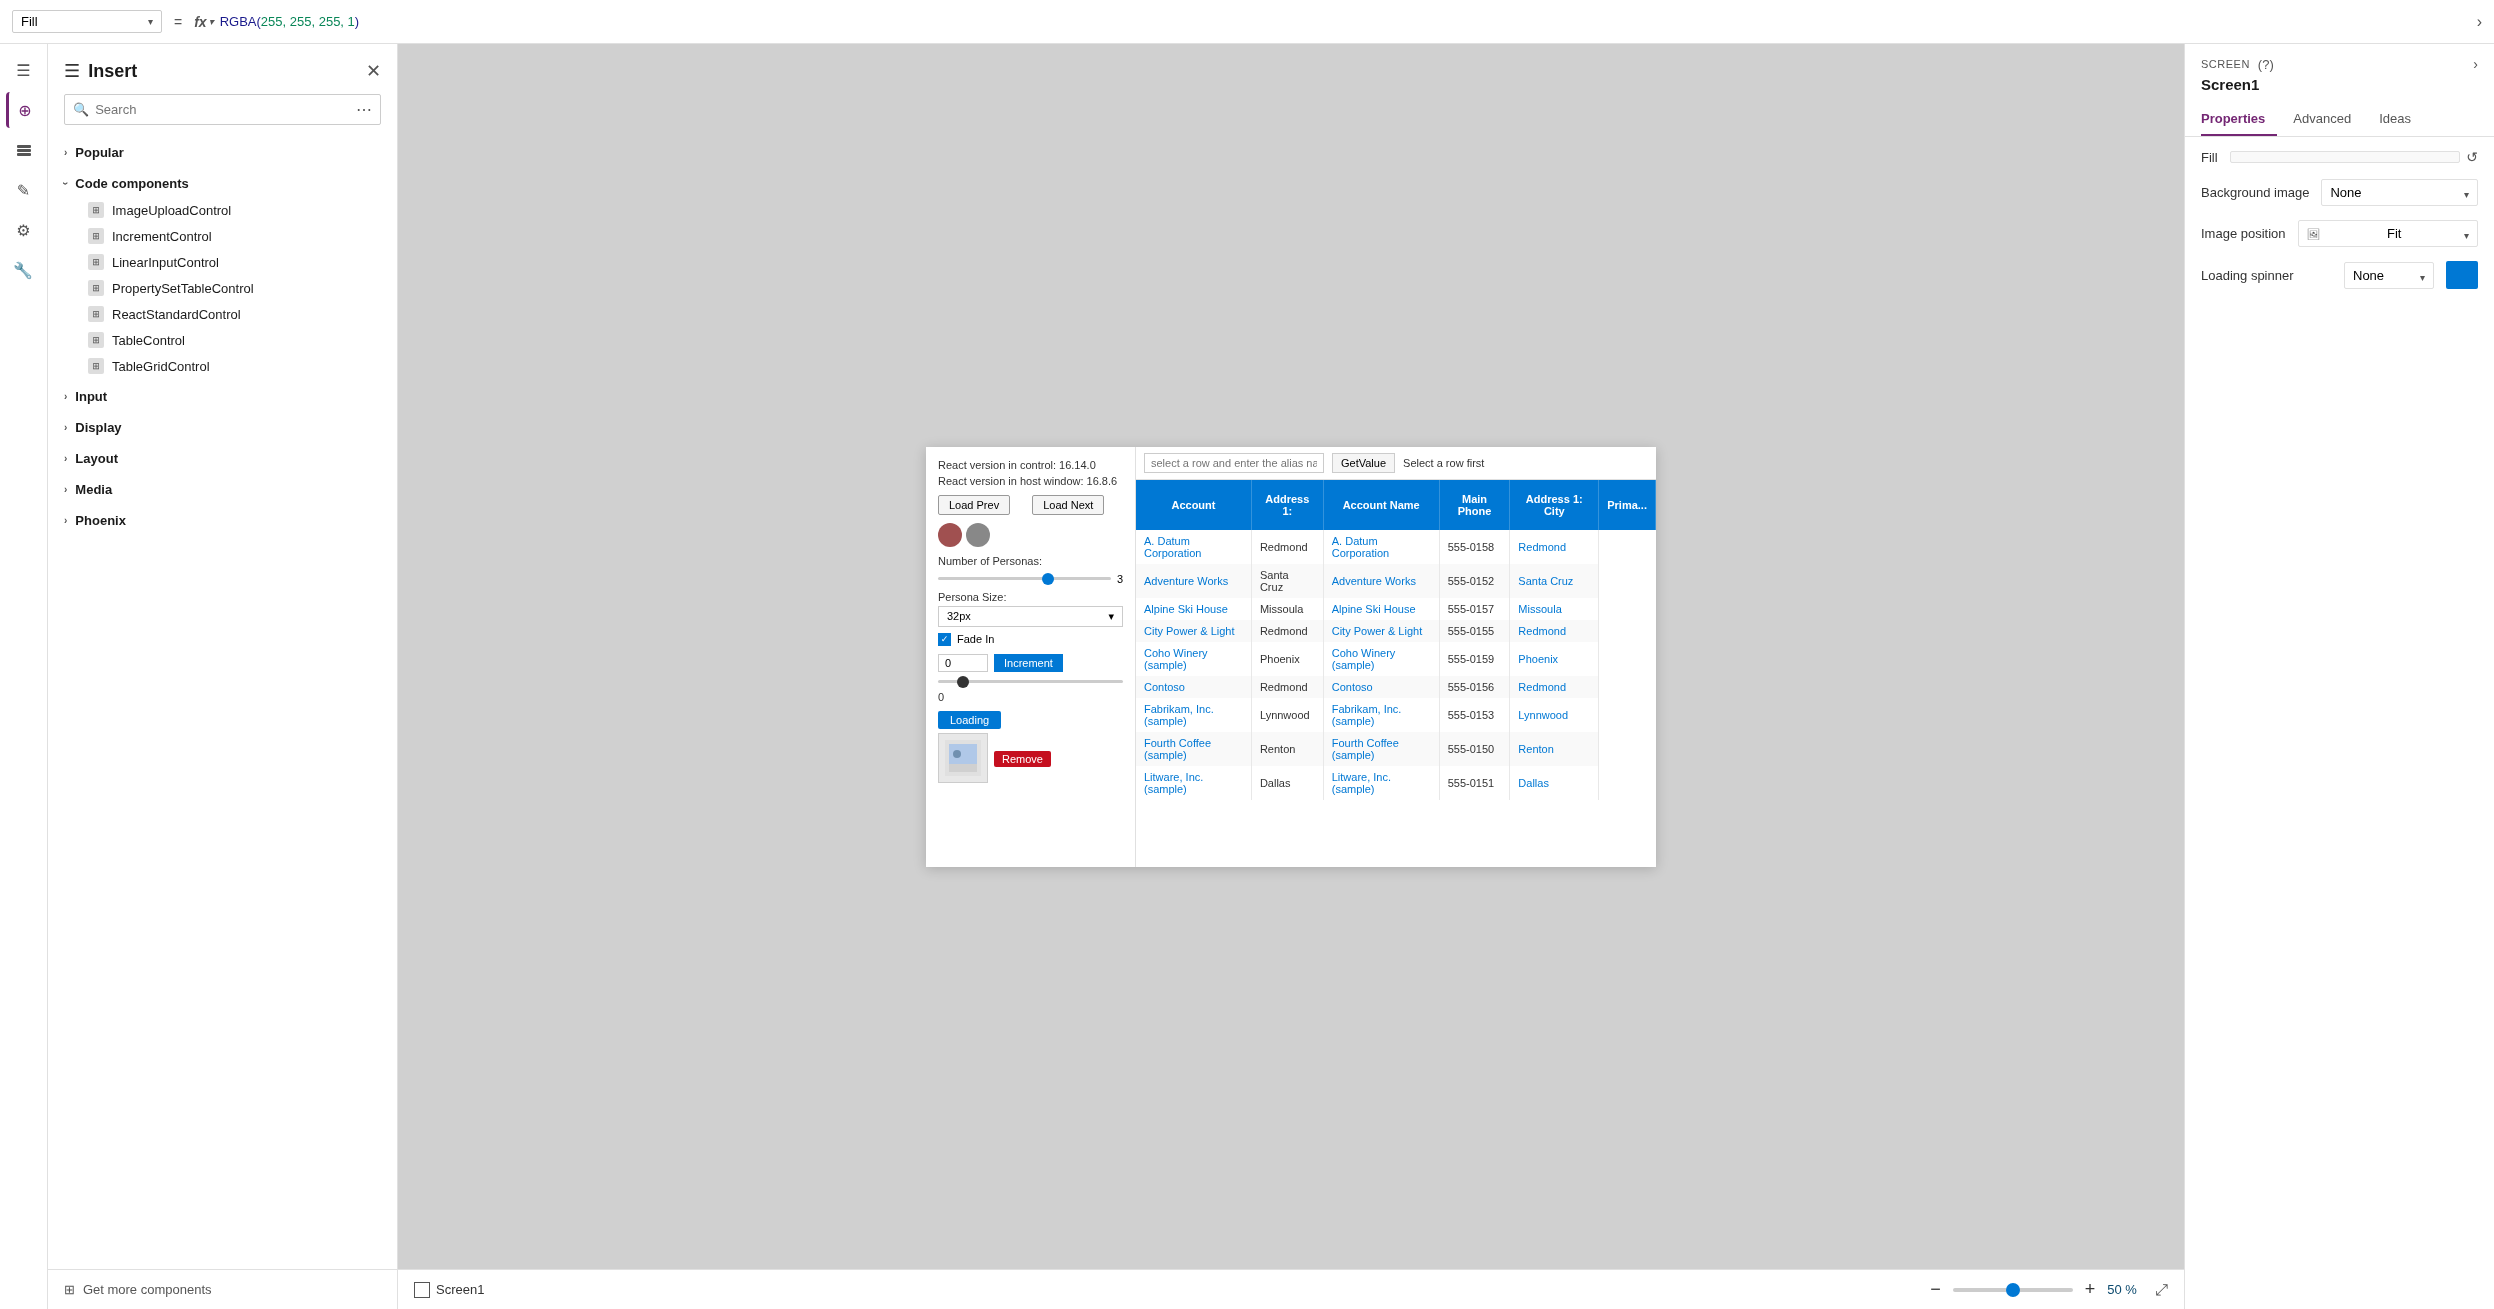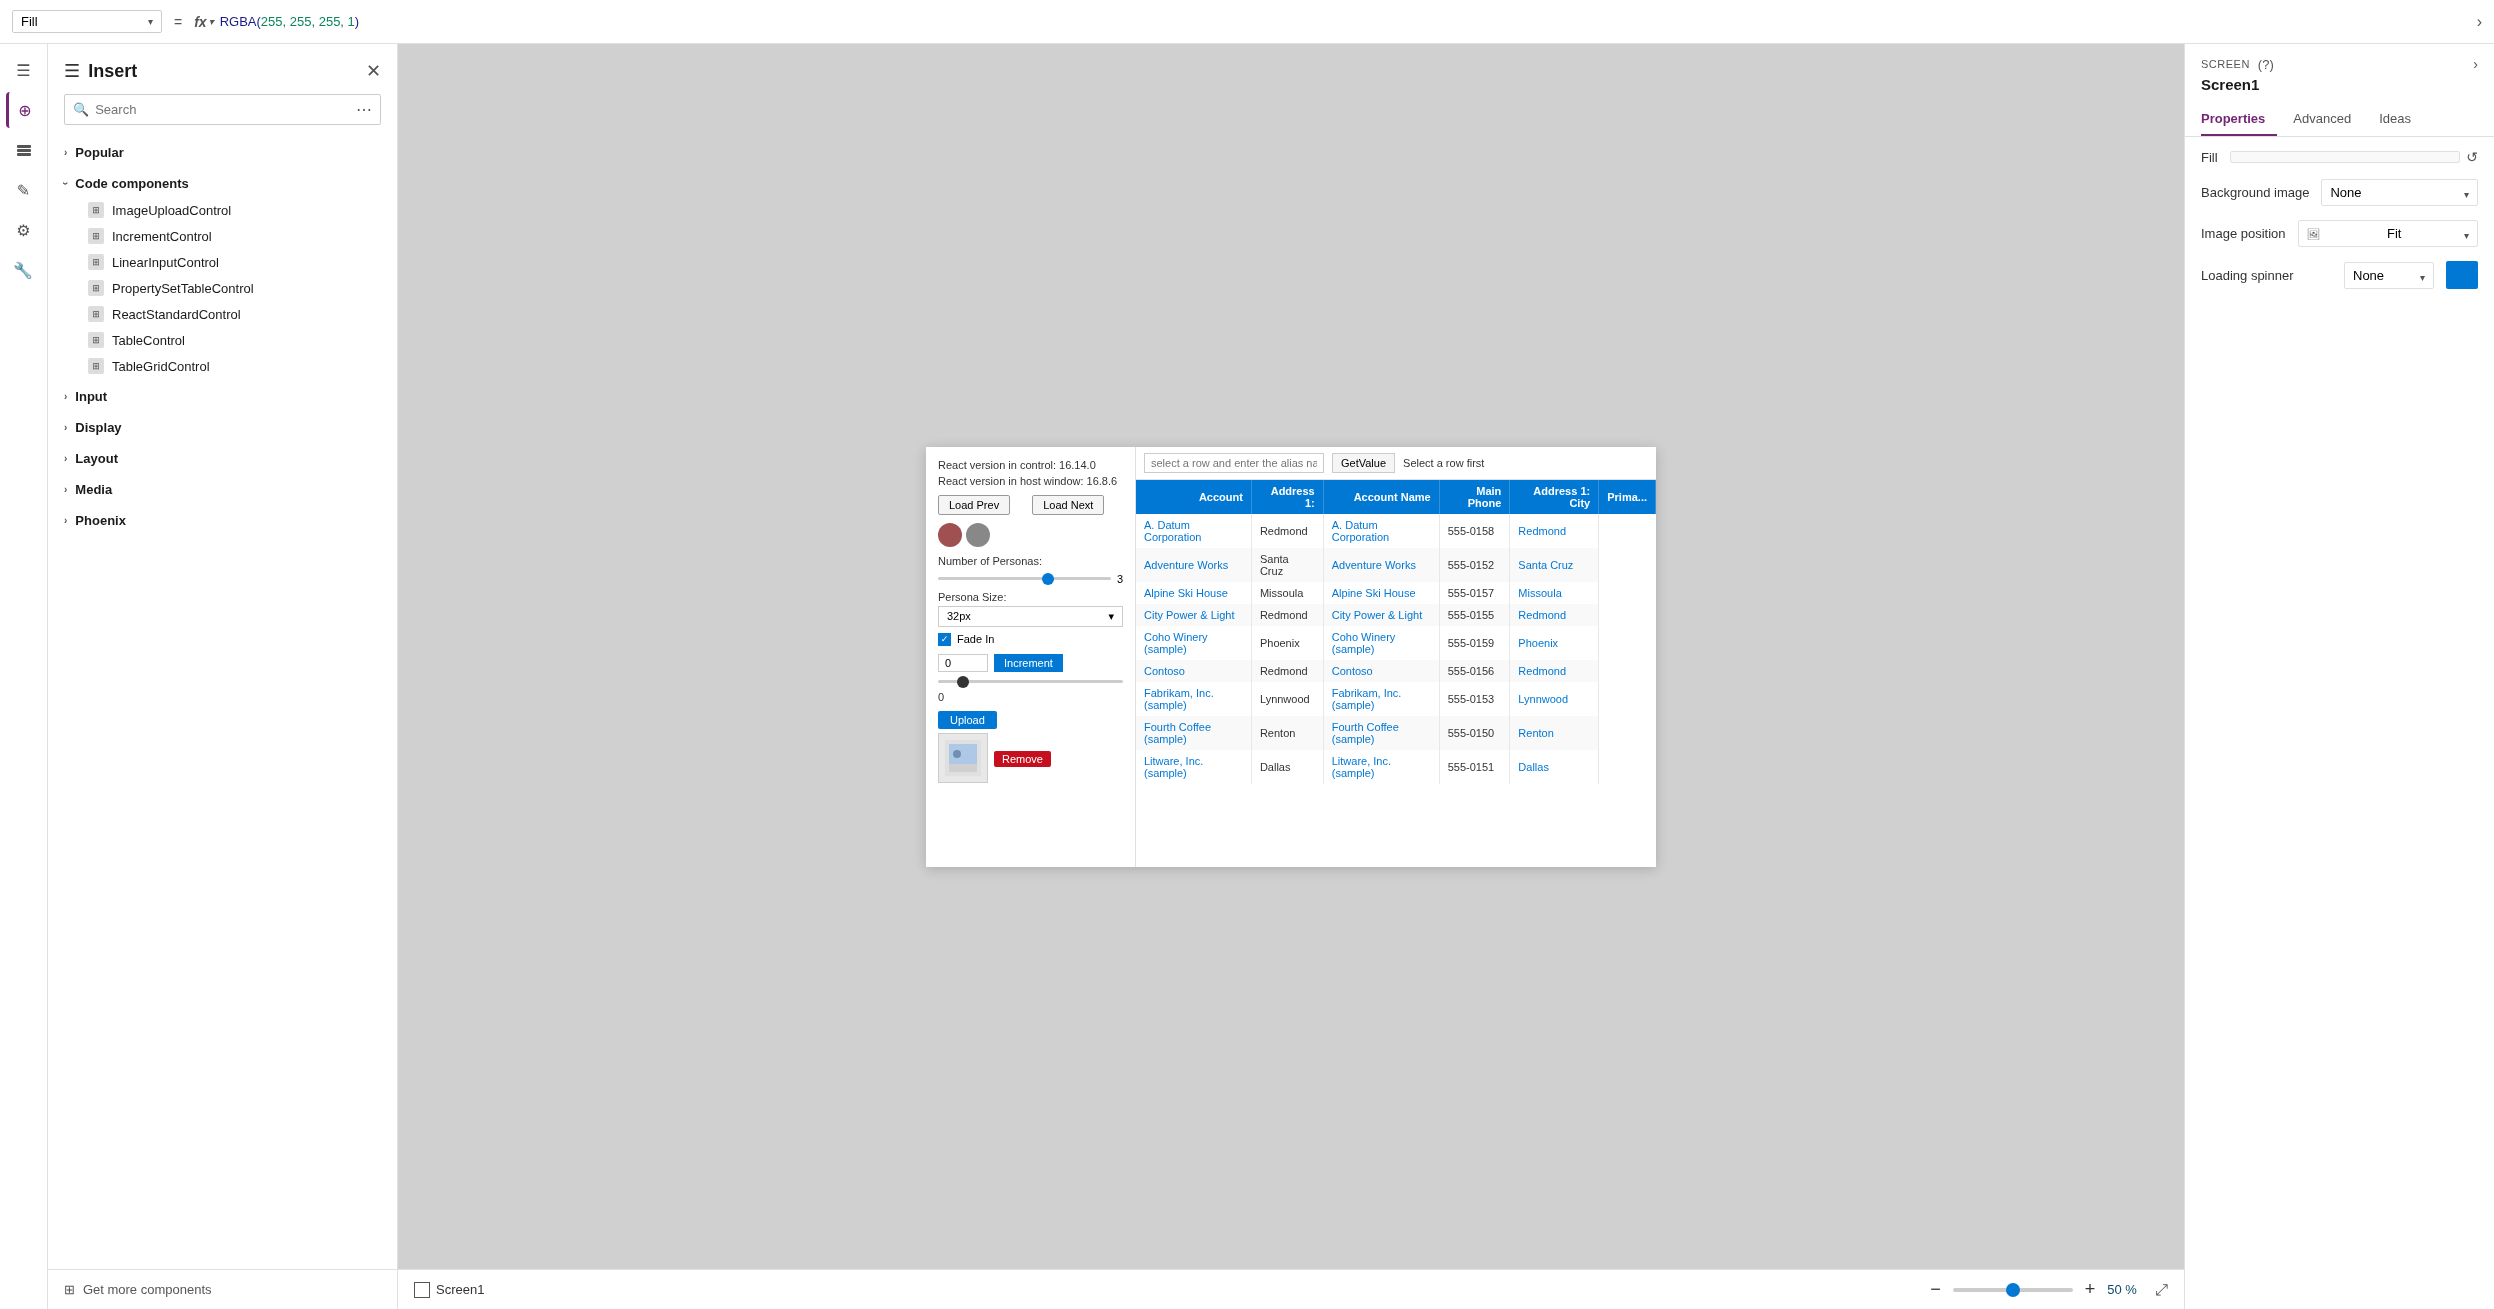--- a/index.html
+++ b/index.html
@@ -410,21 +410,21 @@
       border: 1px solid #ccc;
       padding: 3px 8px;
       font-size: 11px;
       cursor: pointer;
     }
     .select-row-text { font-size: 11px; color: #333; }
 
     
     .data-table { width: 100%; border-collapse: collapse; font-size: 11px; }
     .data-table thead tr { background: #0078d4; color: #fff; }
-    .data-table thead th { padding: 5px 8px; text-align: right; font-weight: 600; border-right: 1px solid rgba(255,255,255,0.2); }
+    .data-table thead th { padding: 13px 8px; text-align: center; font-weight: 600; border-right: 1px solid rgba(255,255,255,0.2); }
     .data-table tbody tr:nth-child(odd) { background: #fff; }
     .data-table tbody tr:nth-child(even) { background: #f9f9f9; }
     .data-table td { padding: 5px 8px; border-right: 1px solid #e8e8e8; color: #0078d4; }
     .data-table td.plain { color: #333; }
 
     
     .bottom-bar {
       height: 40px;
       background: #fff;
       border-top: 1px solid #e0e0e0;
@@ -772,21 +772,21 @@
               <input class="increment-input" type="text" value="0" style="">
               <button class="increment-btn">Increment</button>
             </div>
             <div class="range-slider-row">
               <div class="range-track">
                 <div class="range-thumb"></div>
               </div>
               <span class="range-value">0</span>
             </div>
             <div class="upload-section">
-              <button class="upload-btn">Upload</button>
+              <button class="upload-btn">Loading</button>
               <div style="display:flex;align-items:center;gap:6px">
                 <div class="upload-preview">
                   <svg width="36" height="36" viewBox="0 0 36 36">
                       <rect width="36" height="36" fill="#e0e0e0"></rect>
                       <rect x="4" y="4" width="28" height="20" fill="#b0c8e8"></rect>
                       <rect x="4" y="24" width="28" height="8" fill="#d0d0d0"></rect>
                       <circle cx="12" cy="14" r="4" fill="#7090b0"></circle>
                     </svg>
                 </div>
                 <div>

